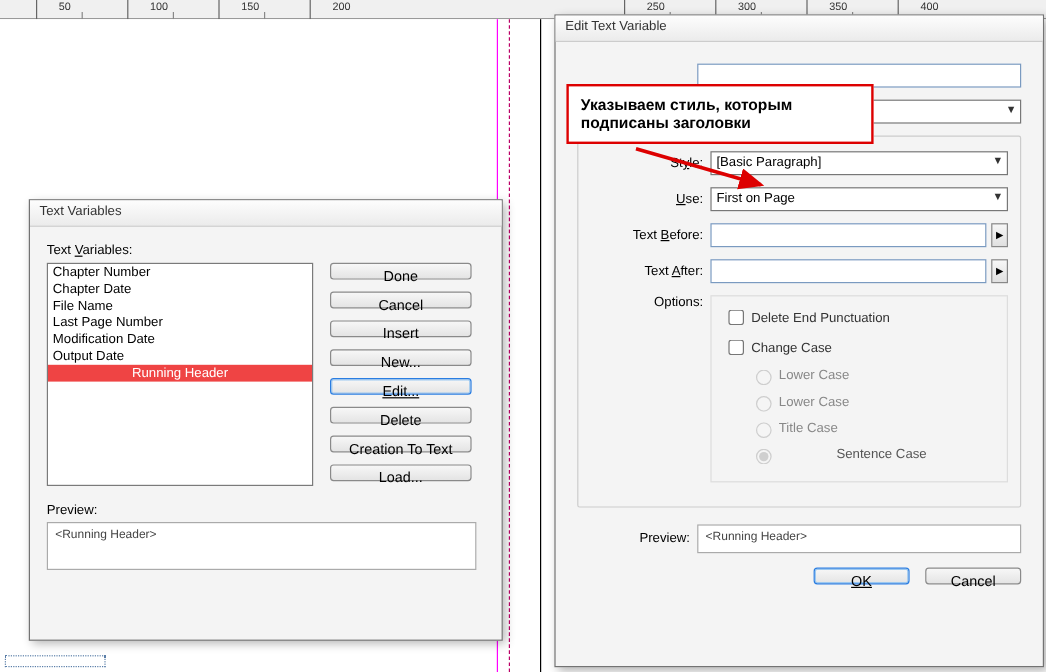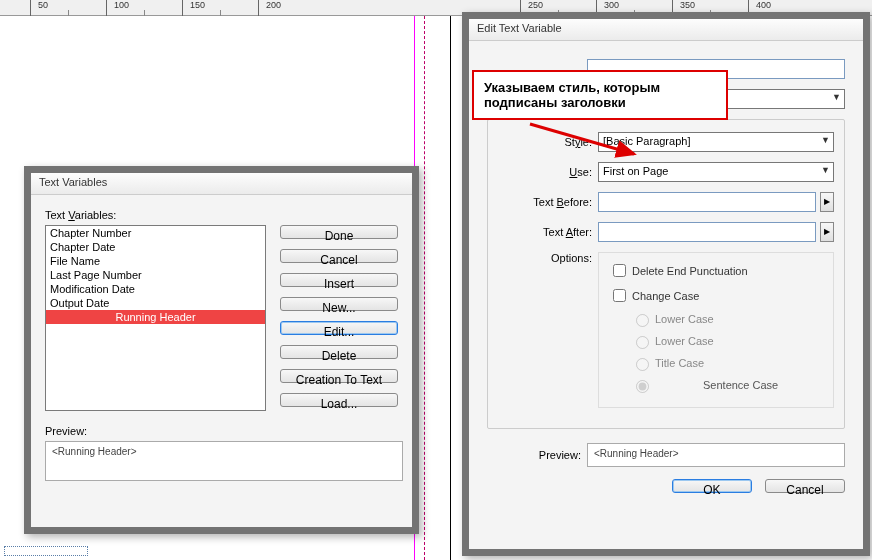--- a/index.html
+++ b/index.html
@@ -20,21 +20,21 @@
     background: #f0f0f0;
     border-bottom: 1px solid #999;
     font-size: 9px;
     color: #333;
   }
   .ruler-h .tick {
     position: absolute;
     top: 0;
     border-left: 1px solid #666;
     height: 16px;
-    padding-left: 7px;
+    padding-left: 18px;
     line-height: 10px;
   }
   .ruler-h .mid {
     position: absolute;
     top: 10px;
     height: 6px;
     border-left: 1px solid #888;
   }
   .page-area {
     position: absolute;
@@ -51,21 +51,21 @@
   .page-edge {
     position: absolute;
     top: 0; bottom: 0;
     width: 0;
     border-left: 1px solid #000;
   }
 
   .dialog {
     position: absolute;
     background: #f4f4f4;
-    border: 7px solid #737373;
+    border: 1px solid #737373;
     box-shadow: 3px 3px 8px rgba(0,0,0,0.3);
   }
   .dialog .titlebar {
     height: 22px;
     background: linear-gradient(#fdfdfd,#ebebeb);
     border-bottom: 1px solid #ccc;
     padding: 3px 8px;
     font-size: 11px;
     color: #333;
   }
@@ -114,20 +114,21 @@
     border: 1px solid #8a8a8a;
     border-radius: 3px;
     font-size: 12px;
     text-align: center;
     line-height: 20px;
     cursor: pointer;
   }
   .win-btn.default {
     border: 1px solid #2a7de1;
     box-shadow: inset 0 0 0 1px #9cc8f0;
+    text-decoration: underline;
   }
   .win-btn.small {
     display: inline-block;
     width: 80px;
     margin: 0;
   }
   .preview-label { margin-top: 8px; margin-bottom: 4px;}
   .preview-box {
     width: 358px;
     height: 40px;

